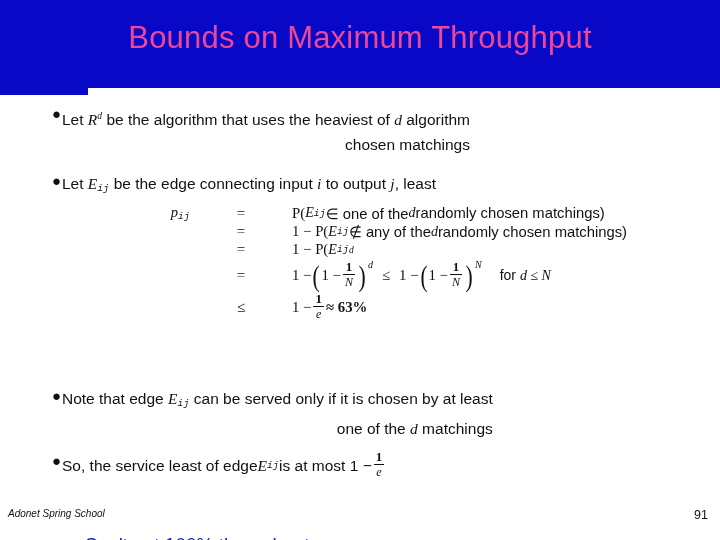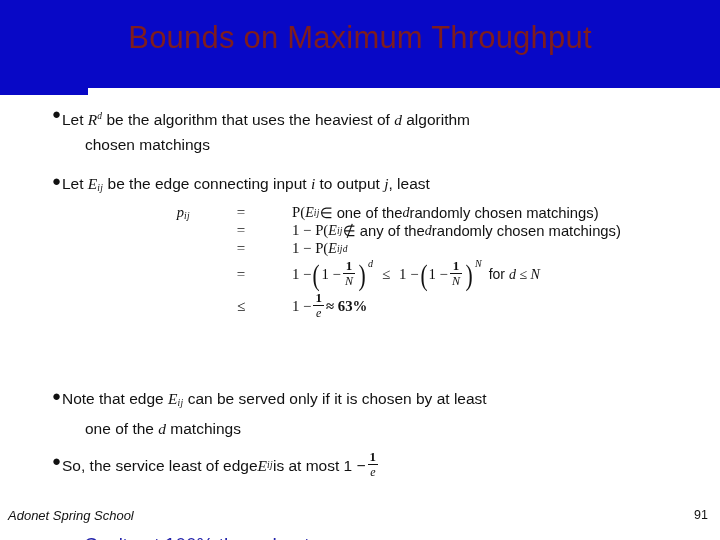--- a/index.html
+++ b/index.html
@@ -33,21 +33,21 @@
     background: #0808c6;
   }
   .slide-title {
     position: absolute;
     left: 0;
     top: 0;
     width: 720px;
     height: 76px;
     line-height: 76px;
     text-align: center;
-    color: #7f1d1d;
+    color: #ec4899;
     font-size: 31px;
     font-weight: normal;
     letter-spacing: 0.2px;
     font-family: "Liberation Sans", sans-serif;
     white-space: nowrap;
   }
 
   
   .body-area {
     position: absolute;
@@ -73,41 +73,42 @@
   }
   .bullet-text {
     font-size: 15.5px;
     line-height: 25px;
     font-family: "Liberation Sans", sans-serif;
     color: #111;
   }
   .bullet-text .cont {
     display: block;
     padding-left: 23px;
+    text-align: right;
   }
 
   
   .mi {
     font-family: "Liberation Serif", serif;
     font-style: italic;
     font-size: 15.5px;
   }
   .mi-sm {
     font-family: "Liberation Serif", serif;
     font-style: italic;
     font-size: 14px;
   }
   sup.sx {
     font-family: "Liberation Serif", serif;
     font-style: italic;
     font-size: 9.5px;
     vertical-align: super;
   }
   sub.sb {
-    font-family: Liberation Serif, serif;
+    font-family: Liberation Mono, monospace;
     font-style: italic;
     font-size: 9.5px;
     vertical-align: -0.22em;
     letter-spacing: 0.3px;
   }
 
   
   .eq-block {
     position: absolute;
     left: 148px;
@@ -200,21 +201,21 @@
     font-style: italic;
     font-size: 10px;
     align-self: flex-start;
     margin-top: -2px;
     margin-left: 1px;
   }
 
   .eq-note {
     font-family: "Liberation Sans", sans-serif;
     font-size: 14px;
-    margin-left: 7px;
+    margin-left: 18px;
   }
 
   
   .conclusion {
     position: absolute;
     left: 62px;
     top: 492px;
     color: #2222aa;
     font-size: 19px;
     font-family: "Liberation Sans", sans-serif;
@@ -224,21 +225,21 @@
   .conclusion .arrow {
     font-size: 18px;
     margin-right: 7px;
   }
 
   
   .footer-left {
     position: absolute;
     left: 8px;
     top: 508px;
-    font-size: 13px;
+    font-size: 10px;
     font-style: italic;
     color: #111;
     font-family: "Liberation Sans", sans-serif;
   }
   .footer-right {
     position: absolute;
     right: 12px;
     top: 508px;
     font-size: 12.5px;
     color: #111;

